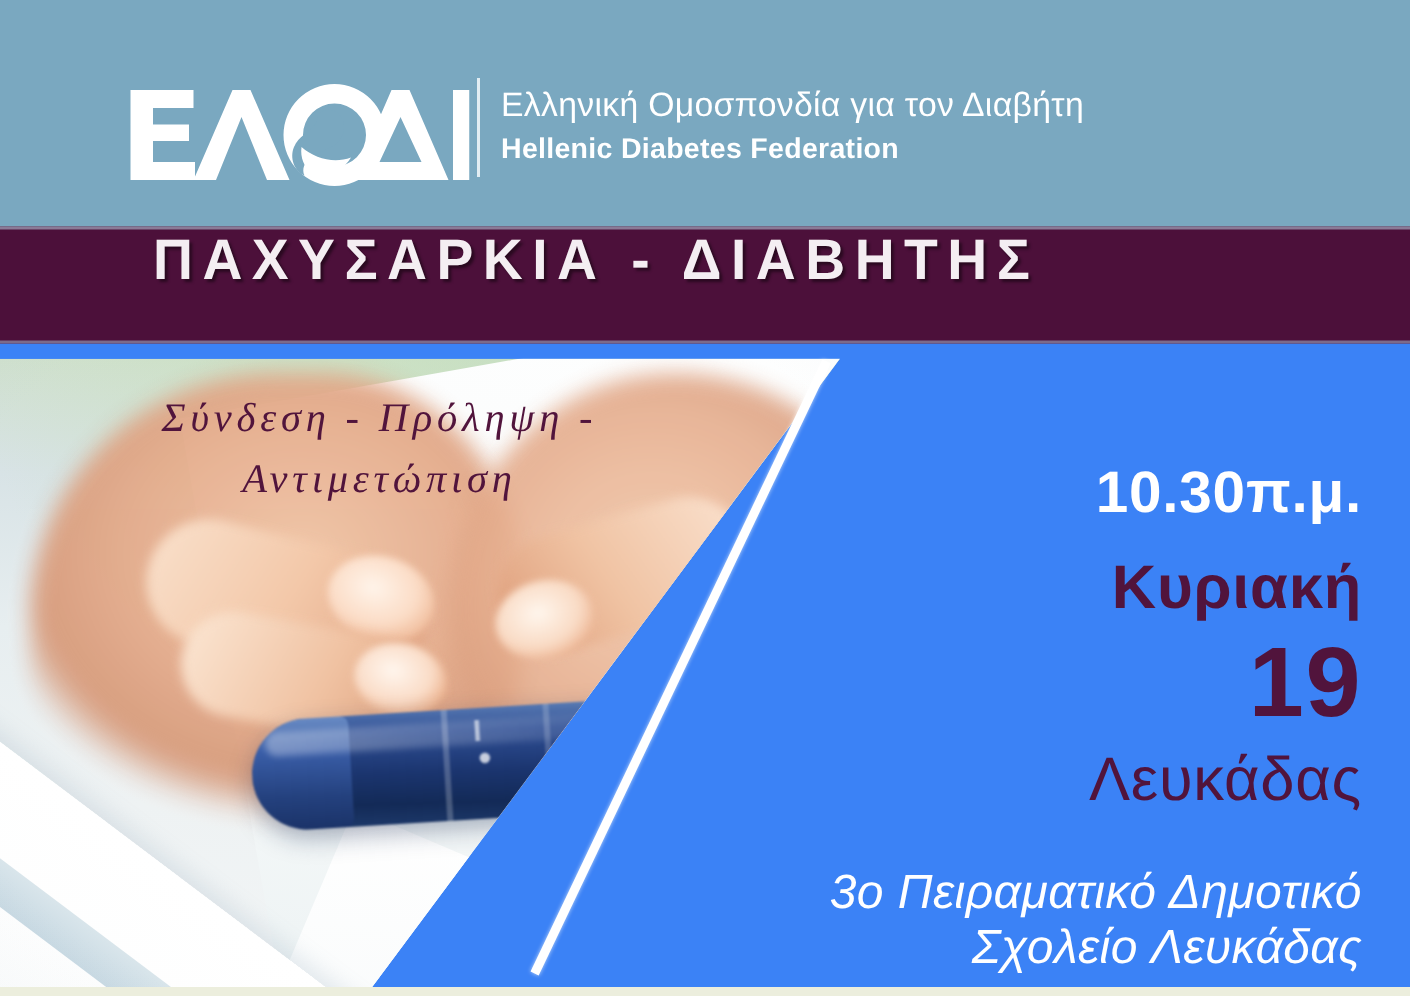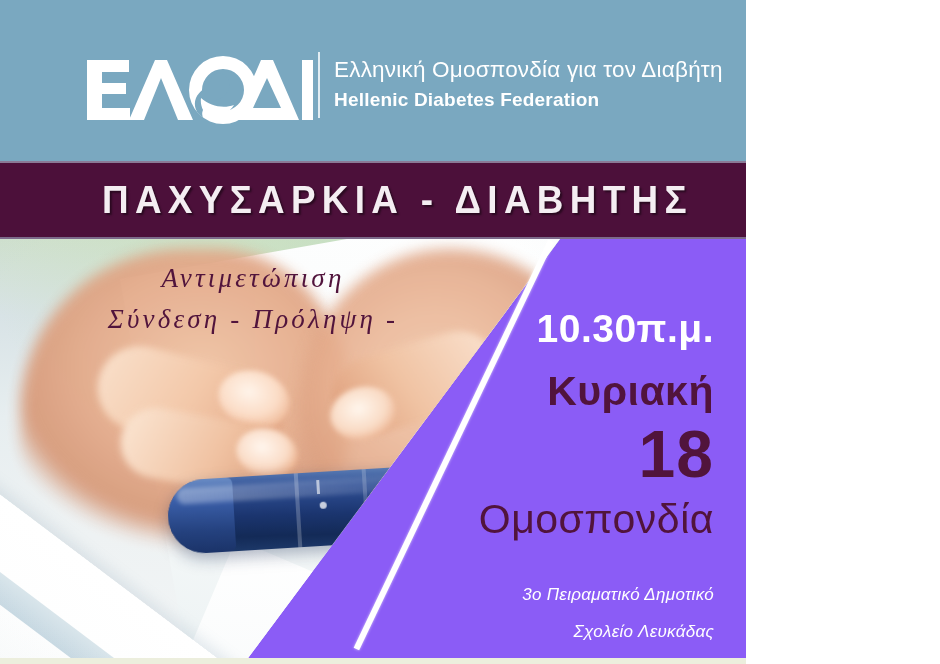--- a/index.html
+++ b/index.html
@@ -7,24 +7,24 @@
     margin: 0;
     padding: 0;
     background: #ffffff;
   }
   body {
     font-family: "Liberation Sans", "DejaVu Sans", sans-serif;
   }
 
   .poster {
     position: relative;
-    width: 746px;
+    width: 940px;
     height: 664px;
     overflow: hidden;
-    background: #8b5cf6;
+    background: #3b82f6;
   }
 
   
   .header-band {
     position: absolute;
     left: 0;
     top: 0;
     width: 940px;
     height: 161px;
     background: #7aa8c0;
@@ -70,30 +70,29 @@
     font-weight: 700;
     letter-spacing: 0.2px;
     line-height: 30px;
     white-space: nowrap;
   }
 
   
   .title-bar {
     position: absolute;
     left: 0;
-    top: 161px;
+    top: 151px;
     width: 940px;
     height: 78px;
     background: #4c103a;
     border-top: 2px solid #8a7a96;
     border-bottom: 2px solid #7d6a8a;
     box-sizing: border-box;
     z-index: 5;
     display: flex;
-    align-items: center;
   }
   .title-text {
     color: #f4eef2;
     font-size: 38px;
     font-weight: 700;
     letter-spacing: 6.5px;
     margin-left: 102px;
     text-shadow: 2px 2px 2px rgba(0,0,0,0.45);
     white-space: nowrap;
     transform: scaleX(0.97);
@@ -398,21 +397,21 @@
 
   .venue {
     position: absolute;
     z-index: 6;
     right: 32px;
     bottom: 14px;
     width: 460px;
     text-align: right;
     color: #ffffff;
     font-style: italic;
-    font-size: 17px;
+    font-size: 32px;
     line-height: 37px;
     letter-spacing: 0.3px;
   }
 
   
   .bottom-strip {
     position: absolute;
     left: 0;
     bottom: 0;
     width: 940px;
@@ -479,29 +478,29 @@
       <div class="device-dot"></div>
     </div>
     <div class="sheet-a"></div>
     <div class="sheet-edge"></div>
     <div class="photo-vignette"></div>
   </div>
 
   <div class="accent-line"></div>
 
   <div class="subtitle">
+    <div>Σύνδεση - Πρόληψη -</div>
     <div>Αντιμετώπιση</div>
-    <div>Σύνδεση - Πρόληψη -</div>
   </div>
 
   <div class="details">
     <div class="time">10.30π.μ.</div>
     <div class="day-name">Κυριακή</div>
-    <div class="day-number">18</div>
-    <div class="month">Ομοσπονδία</div>
+    <div class="day-number">19</div>
+    <div class="month">Λευκάδας</div>
   </div>
 
   <div class="venue">
     <div>3ο Πειραματικό Δημοτικό</div>
     <div>Σχολείο Λευκάδας</div>
   </div>
 
   <div class="bottom-strip"></div>
 
 </div>

